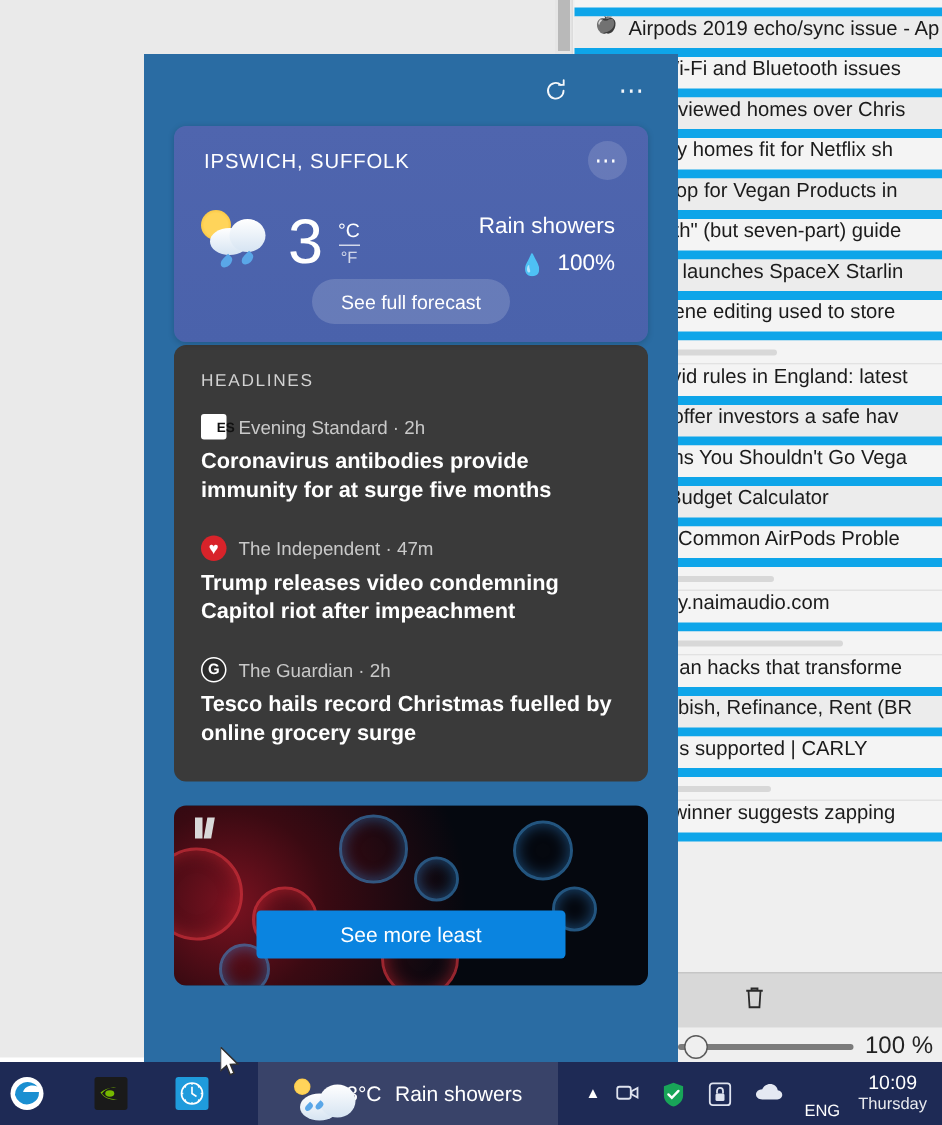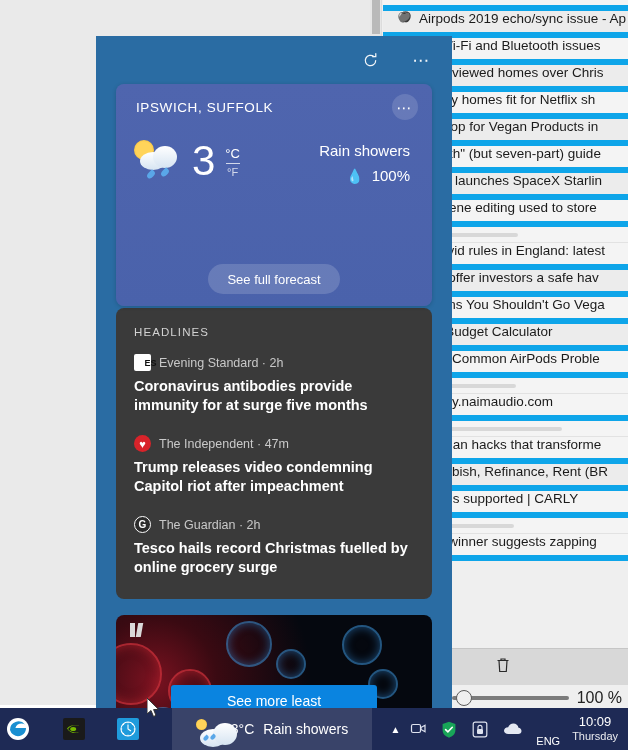--- a/index.html
+++ b/index.html
@@ -106,21 +106,21 @@
   }
   .icon-btn {
     width: 28px; height: 28px; display: flex;
     align-items: center; justify-content: center;
     color: #ffffff; opacity: .95;
   }
   .dots { letter-spacing: 2.5px; font-size: 17px; line-height: 1; }
 
   
   .weather-card {
-    margin: 0 20px; height: 222px;
+    margin: 0 20px; height: 144px;
     background: linear-gradient(180deg, #4f65ae 0%, #4a62ab 100%);
     border-radius: 8px;
     position: relative;
     box-shadow: 0 1px 4px rgba(0,0,0,.18);
   }
   .loc {
     position: absolute; left: 20px; top: 16px;
     color: #fff; font-size: 13.5px; letter-spacing: .6px; font-weight: 400;
   }
   .card-dots {

